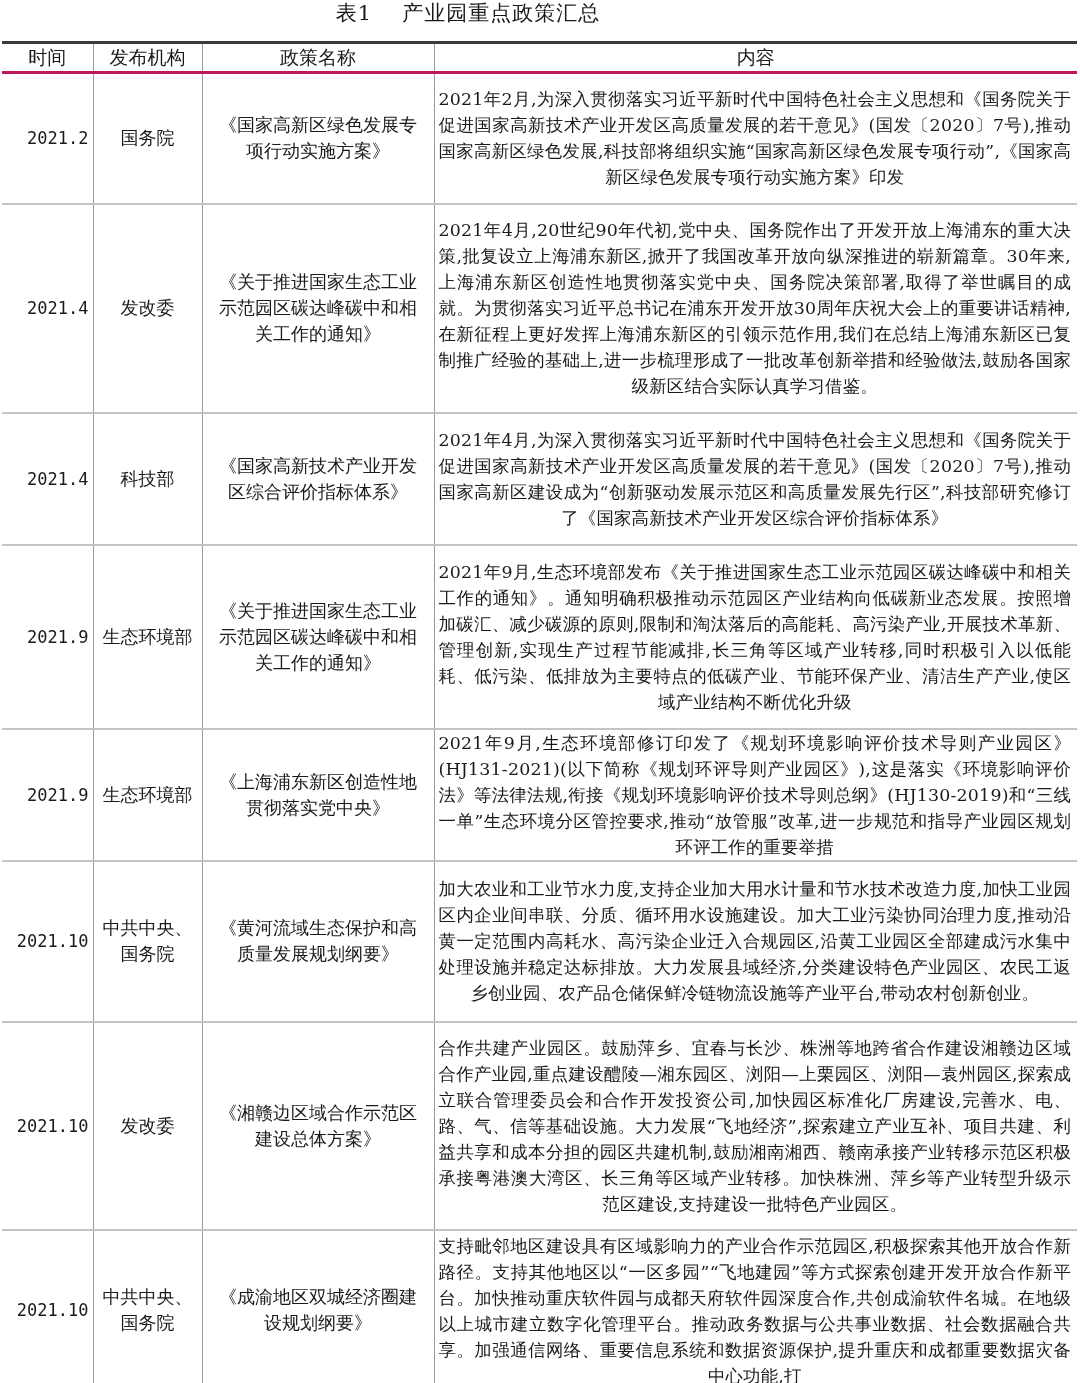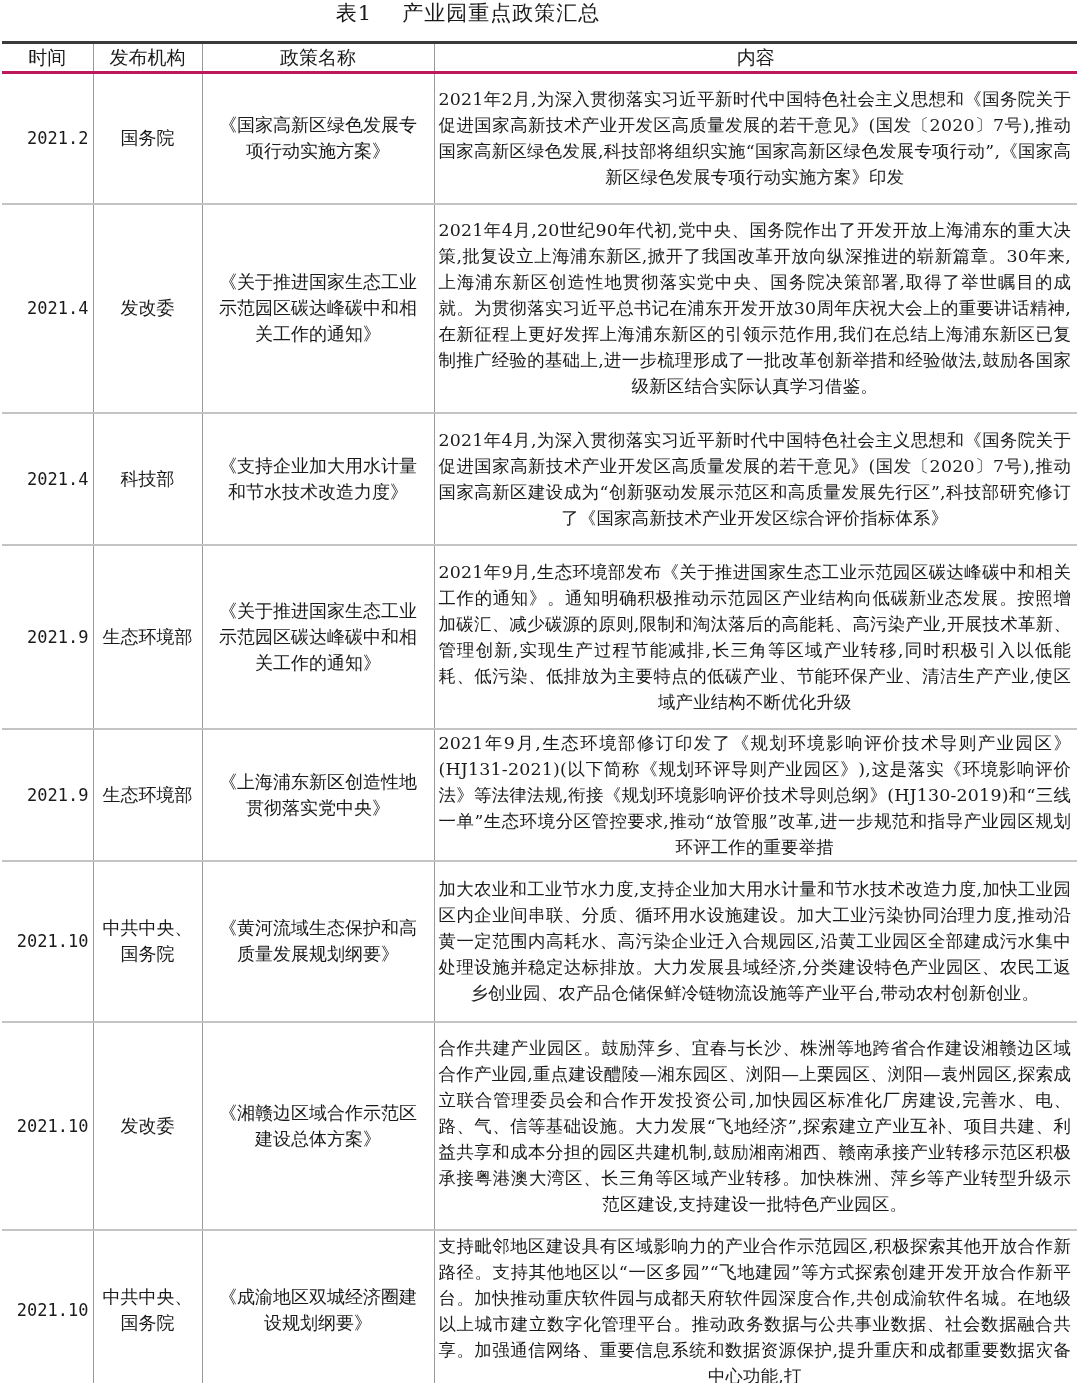--- a/index.html
+++ b/index.html
@@ -57,21 +57,21 @@
     </tr>
     <tr style="height:209px">
       <td class="date">2021.4</td>
       <td class="org">发改委</td>
       <td class="title">《关于推进国家生态工业示范园区碳达峰碳中和相关工作的通知》</td>
       <td class="content">2021年4月,20世纪90年代初,党中央、国务院作出了开发开放上海浦东的重大决策,批复设立上海浦东新区,掀开了我国改革开放向纵深推进的崭新篇章。30年来,上海浦东新区创造性地贯彻落实党中央、国务院决策部署,取得了举世瞩目的成就。为贯彻落实习近平总书记在浦东开发开放30周年庆祝大会上的重要讲话精神,在新征程上更好发挥上海浦东新区的引领示范作用,我们在总结上海浦东新区已复制推广经验的基础上,进一步梳理形成了一批改革创新举措和经验做法,鼓励各国家级新区结合实际认真学习借鉴。</td>
     </tr>
     <tr style="height:132px">
       <td class="date">2021.4</td>
       <td class="org">科技部</td>
-      <td class="title">《支持企业加大用水计量和节水技术改造力度》</td>
+      <td class="title">《国家高新技术产业开发区综合评价指标体系》</td>
       <td class="content">2021年4月,为深入贯彻落实习近平新时代中国特色社会主义思想和《国务院关于促进国家高新技术产业开发区高质量发展的若干意见》(国发〔2020〕7号),推动国家高新区建设成为“创新驱动发展示范区和高质量发展先行区”,科技部研究修订了《国家高新技术产业开发区综合评价指标体系》</td>
     </tr>
     <tr style="height:184px">
       <td class="date">2021.9</td>
       <td class="org">生态环境部</td>
       <td class="title">《关于推进国家生态工业示范园区碳达峰碳中和相关工作的通知》</td>
       <td class="content">2021年9月,生态环境部发布《关于推进国家生态工业示范园区碳达峰碳中和相关工作的通知》。通知明确积极推动示范园区产业结构向低碳新业态发展。按照增加碳汇、减少碳源的原则,限制和淘汰落后的高能耗、高污染产业,开展技术革新、管理创新,实现生产过程节能减排,长三角等区域产业转移,同时积极引入以低能耗、低污染、低排放为主要特点的低碳产业、节能环保产业、清洁生产产业,使区域产业结构不断优化升级</td>
     </tr>
     <tr style="height:130px">
       <td class="date">2021.9</td>

